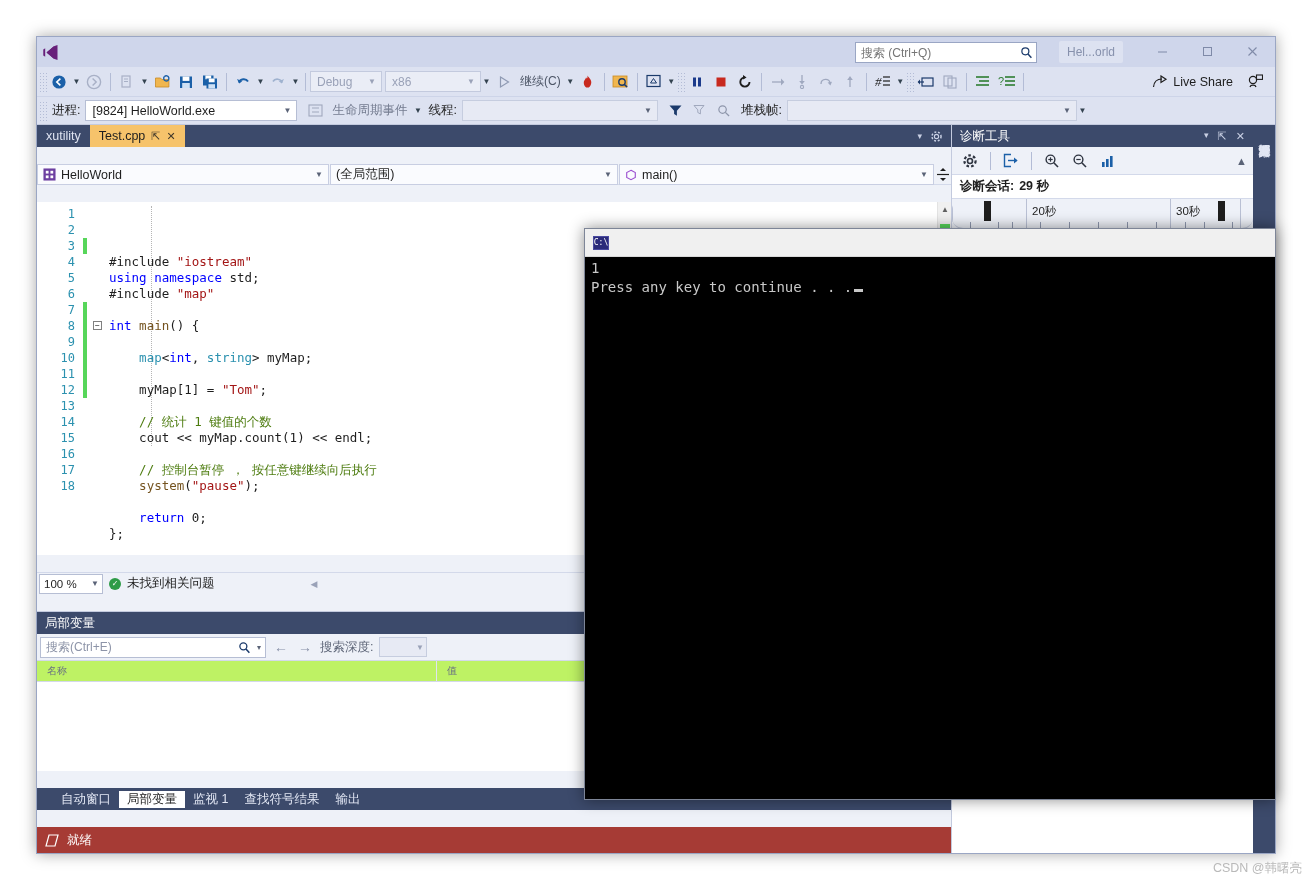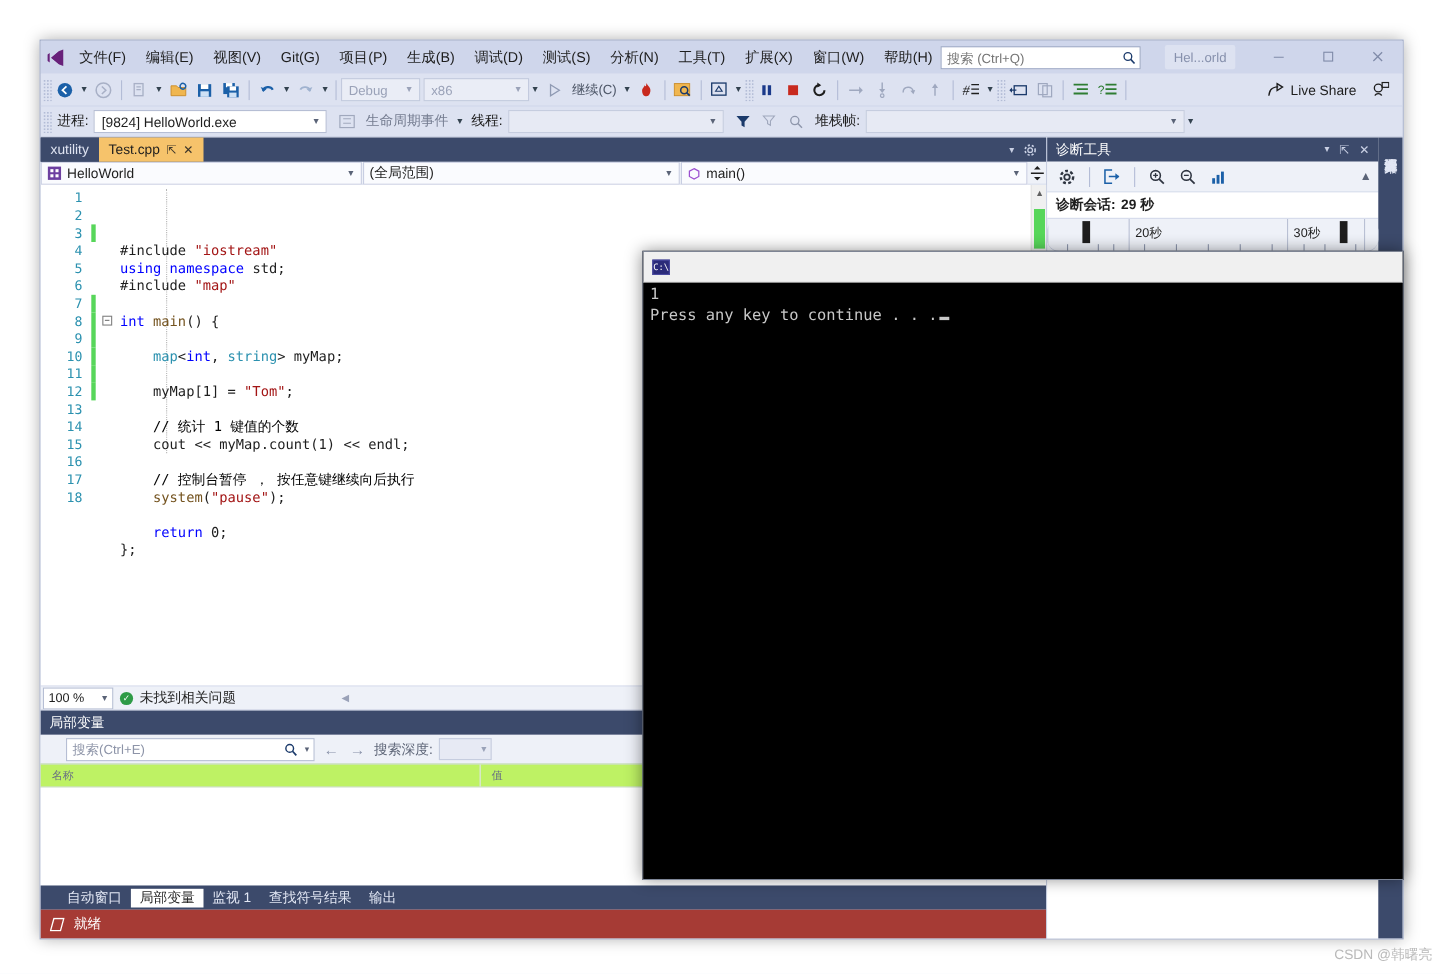--- a/index.html
+++ b/index.html
@@ -120,21 +120,21 @@
     display: flex; align-items: center; padding: 0 2px 0 6px;
     font-size: 12.5px; color: #1e1e1e;
   }
   .fld .carr { width: 14px; text-align: center; font-size: 8px; color: #5a6377; }
   .fld.empty { background: #e7eaf4; border-color: #c6cddf; }
   
   .body {
     flex: 1; display: flex; min-height: 0;
     background: #eef1f8;
   }
-  .leftcol { display: flex; flex-direction: column; min-width: 0; flex: 1; }
+  .leftcol { display: flex; flex-direction: column; min-width: 0; flex: 1; gap: 17px; }
   
   .tabstrip {
     height: 22px; background: #3c4a6b; display: flex;
     align-items: stretch; flex: none; position: relative;
   }
   .etab {
     display: flex; align-items: center; gap: 6px;
     padding: 0 9px; font-size: 12.5px; color: #dfe4f2;
     background: #3c4a6b; white-space: nowrap;
   }
@@ -177,21 +177,21 @@
   .codelines {
     flex: 1; padding-top: 4px; position: relative;
     font-family: "DejaVu Sans Mono", "Liberation Mono", monospace;
     font-size: 12.5px; line-height: 16px;
     white-space: pre; color: #1e1e1e; overflow: hidden;
   }
   .codelines .ln { height: 16px; padding-left: 18px; position: relative; }
   .k1 { color: #0000ff; }   
   .k2 { color: #2b91af; }   
   .st { color: #a31515; }   
-  .cm { color: #000000; }   
+  .cm { color: #4d7c0f; }   
   .fn { color: #74531f; }
   .fold {
     position: absolute; left: 2px; top: 3px; width: 9px; height: 9px;
     border: 1px solid #808080; background: #fff;
     font-size: 8px; line-height: 7px; text-align: center; color: #333;
   }
   .vline {
     position: absolute; left: 60px; top: 4px; width: 0;
     border-left: 1px dotted #b5b5b5; height: 240px;
   }
@@ -236,21 +236,21 @@
     padding: 0 8px; flex: none;
   }
   .panelhead .hr { margin-left: auto; display: flex; gap: 9px; color: #c9d0e4; }
   .localstools {
     height: 26px; display: flex; align-items: center;
     gap: 6px; background: #eef1f8; padding: 0 3px; flex: none;
   }
   .lsearch {
     width: 226px; height: 21px; background: #fff;
     border: 1px solid #b6bed4; display: flex; align-items: center;
-    font-size: 12px; color: #8d94a8; padding-left: 5px; margin-left: 20px;
+    font-size: 12px; color: #8d94a8; padding-left: 5px;
   }
   .lsearch .si { margin-left: auto; color: #1b3a6b; padding: 0 2px; }
   .lsearch .carr { width: 12px; text-align: center; font-size: 8px; color: #5a6377; }
   .navarrow { color: #8891a8; font-size: 14px; padding: 0 2px; }
   .depthfld {
     width: 48px; height: 20px; background: #e7eaf4;
     border: 1px solid #c6cddf; display: flex; align-items: center;
   }
   .depthfld .carr { margin-left: auto; width: 13px; text-align: center; font-size: 8px; color: #9aa2b8; }
   .gridhead {
@@ -358,35 +358,20 @@
 
   <div id="vs-window">
 
     <div class="titlebar">
       <div class="vs-logo">
         <svg width="17" height="17" viewBox="0 0 16 16">
           <path d="M1.2 5.2 L3 4 L3 12 L1.2 10.8 Z" fill="#68217a"></path>
           <path d="M11.2 2.2 L14.6 1 L14.6 15 L11.2 13.8 L4.3 8 Z" fill="#68217a"></path>
           <path d="M4.3 8 L11.2 13.8 L11.2 2.2 Z" fill="#68217a"></path>
         </svg>
-      </div>
-      <div class="menu">
-        <div class="menu-item">文件(F)</div>
-        <div class="menu-item">编辑(E)</div>
-        <div class="menu-item">视图(V)</div>
-        <div class="menu-item">Git(G)</div>
-        <div class="menu-item">项目(P)</div>
-        <div class="menu-item">生成(B)</div>
-        <div class="menu-item">调试(D)</div>
-        <div class="menu-item">测试(S)</div>
-        <div class="menu-item">分析(N)</div>
-        <div class="menu-item">工具(T)</div>
-        <div class="menu-item">扩展(X)</div>
-        <div class="menu-item">窗口(W)</div>
-        <div class="menu-item">帮助(H)</div>
       </div>
 
       <div class="search-wrap">
         <input placeholder="搜索 (Ctrl+Q)" style="">
         <div class="search-icon-btn">
           <svg width="13" height="13" viewBox="0 0 16 16">
             <circle cx="6.6" cy="6.6" r="4.3" fill="none" stroke="#1b3a6b" stroke-width="1.5"></circle>
             <line x1="9.8" y1="9.8" x2="14" y2="14.4" stroke="#1b3a6b" stroke-width="1.8"></line>
           </svg>
         </div>

